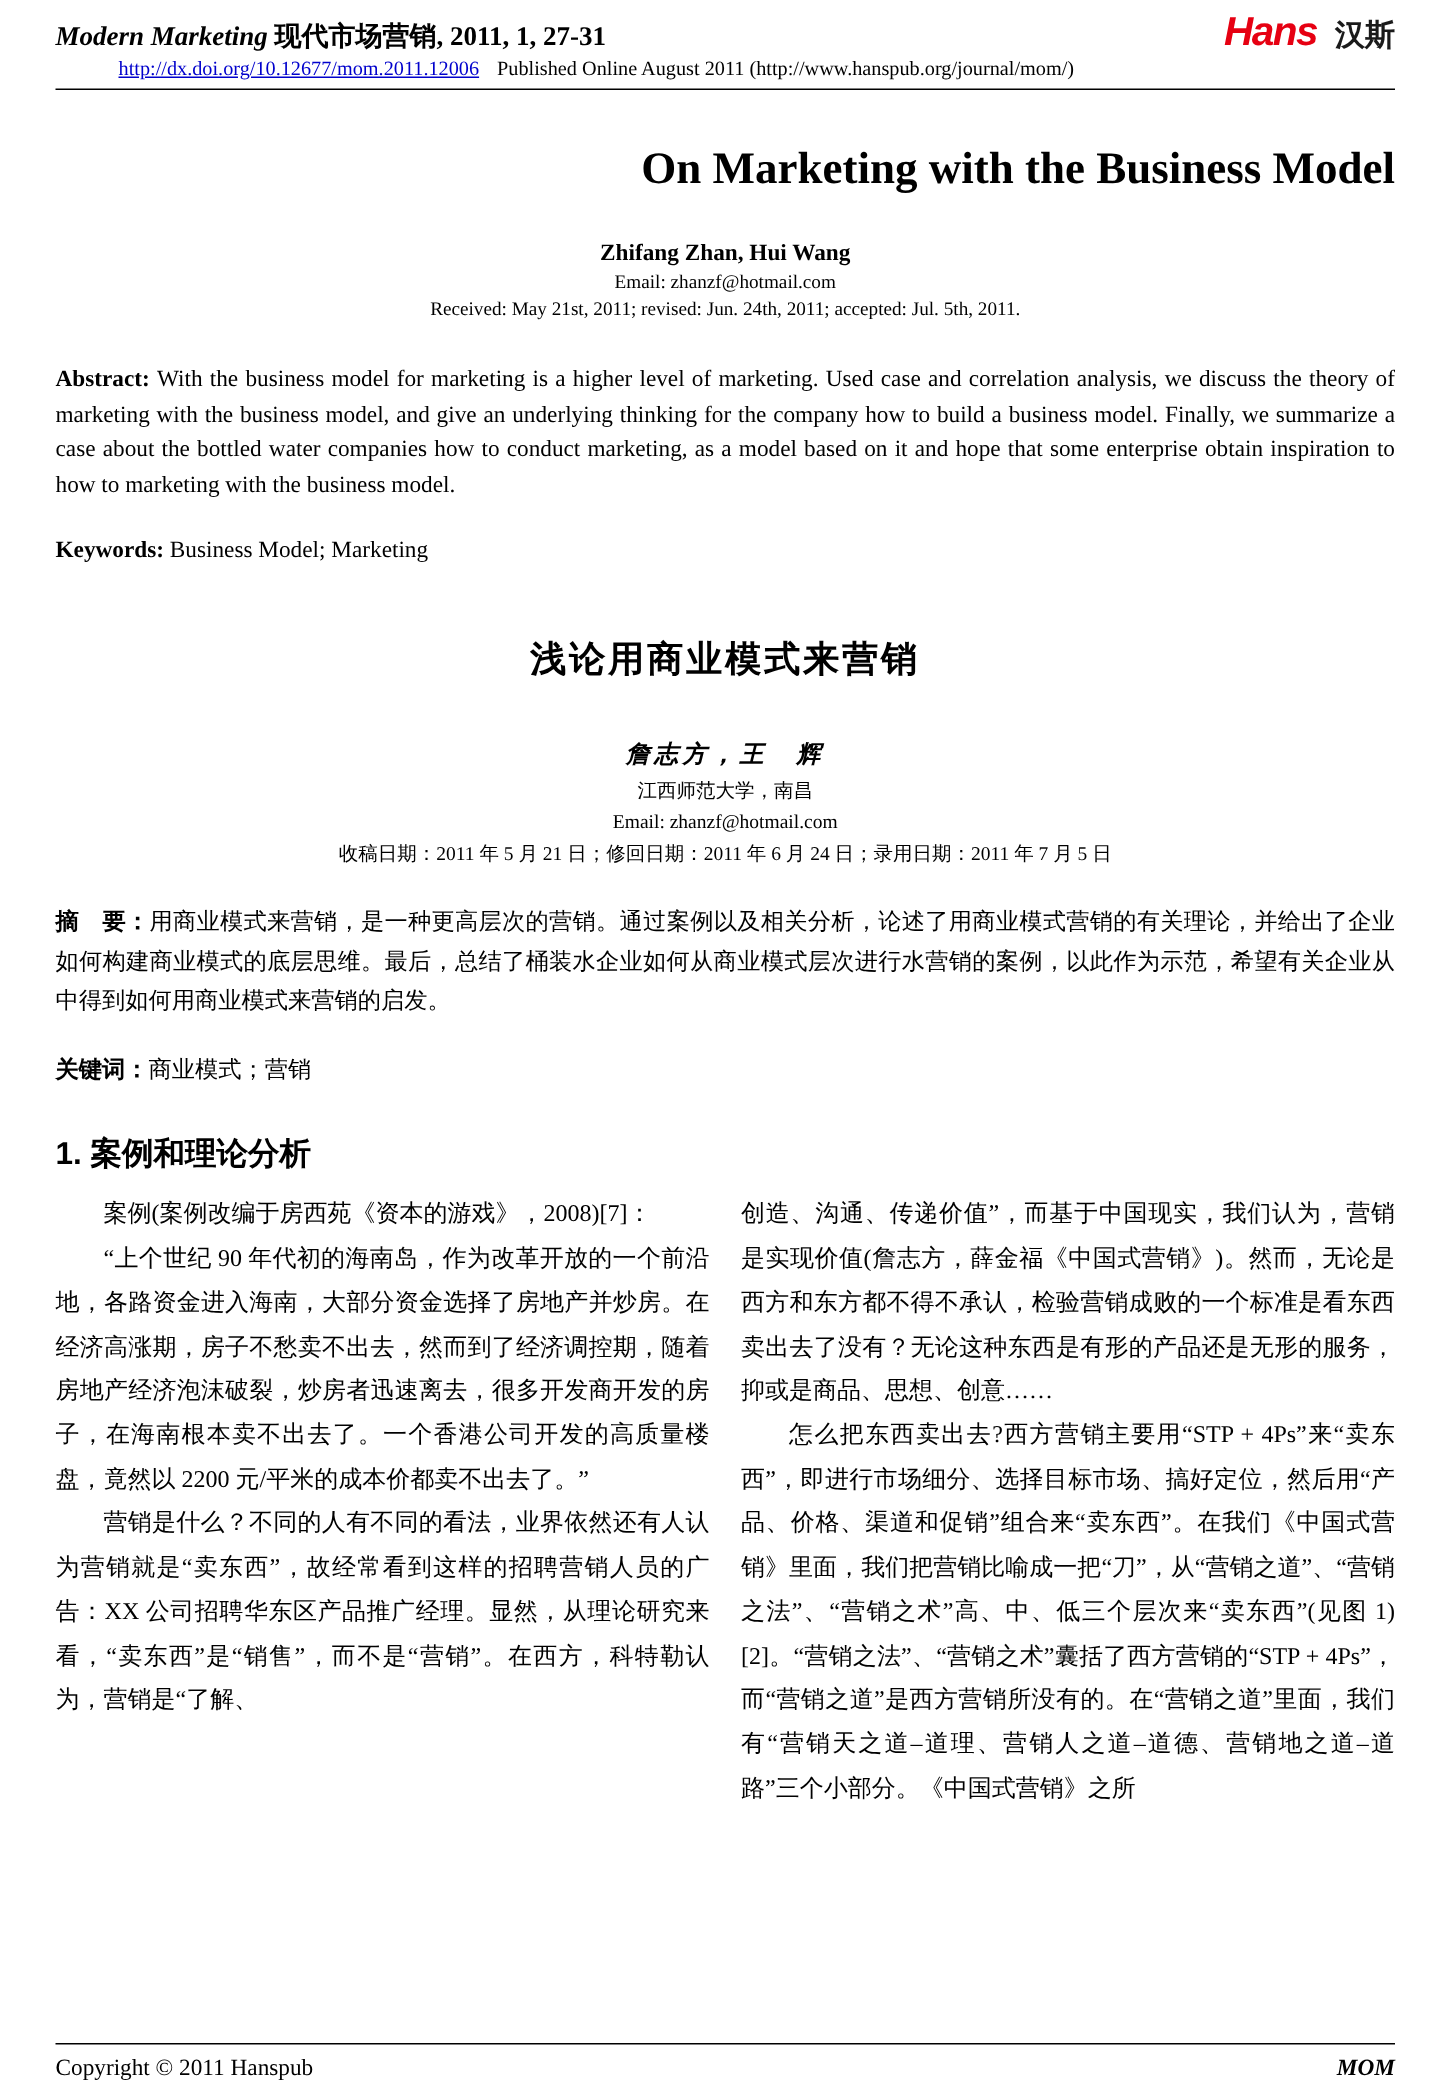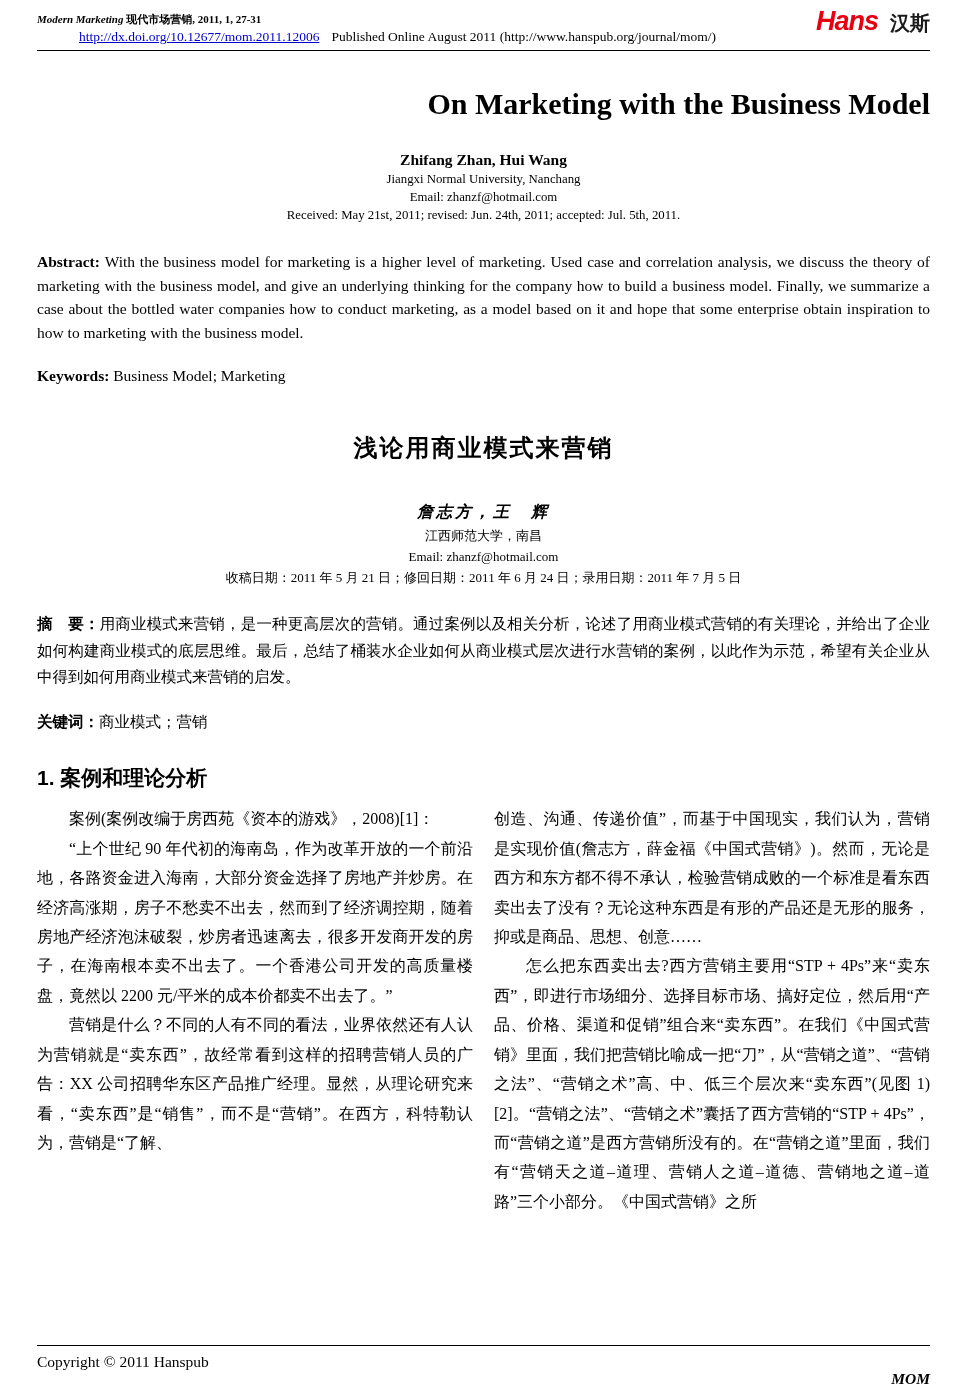--- a/index.html
+++ b/index.html
@@ -8,21 +8,21 @@
     width:967px; height:1389px;
     color:#000;
     font-family:"Liberation Serif","DejaVu Serif",serif;
     position:relative;
     overflow:hidden;
   }
   .page { padding:6px 37px 0 37px; }
 
   
   .hdr { display:flex; justify-content:space-between; align-items:flex-start; }
-  .journal-line { font-size:11px; padding-top:6px; }
+  .journal-line { font-size:18px; padding-top:6px; }
   .journal-en { font-weight:bold; font-style:italic; }
   .journal-cn { font-weight:bold; }
   .logo { font-family:"Liberation Sans","DejaVu Sans",sans-serif; white-space:nowrap; line-height:1; padding-top:2px;}
   .logo-hans { color:#e60012; font-weight:bold; font-style:italic; font-size:27px; letter-spacing:-1px;text-align:right; }
   .logo-cn { color:#1a1a1a; font-weight:bold; font-size:20px;padding-left:12px; }
   .doi-line { font-size:13.5px; margin-top:2px; }
   .doi-link { color:#0000cc; text-decoration:underline; cursor:pointer;margin-left:42px; }
   .pub-info { margin-left:12px; }
   .rule { border-top:1.5px solid #000; margin-top:5px; }
 
@@ -44,21 +44,21 @@
   .sec-heading { font-size:21px; font-weight:bold; margin-top:31px; font-family:"Liberation Sans","DejaVu Sans",sans-serif; }
   .columns { display:flex; gap:21px; margin-top:12px; }
   .col { width:436px; font-size:16px; line-height:1.84; text-align:justify; }
   .col p { text-indent:2em; }
   .col-right p:first-child { text-indent:0; }
 
   
   .footer { position:absolute; left:37px; right:37px; bottom:1px; }
   .footer-rule { border-top:1.5px solid #000; margin-bottom:7px; }
   .footer-row { display:flex; justify-content:space-between; font-size:15.5px; }
-  .mom { font-weight:bold; font-style:italic;margin-top:17px; }
+  .mom { font-weight:bold; font-style:italic; }
 </style>
 </head>
 <body>
 
 <div class="page">
 
   <div class="hdr">
     <div>
       <div class="journal-line">
         <span class="journal-en">Modern Marketing</span><span class="journal-cn"> 现代市场营销, 2011, 1, 27-31</span>
@@ -68,21 +68,20 @@
       </div>
     </div>
     <div class="logo">
       <span class="logo-hans">Hans</span><span class="logo-cn">汉斯</span>
     </div>
   </div>
   <div class="rule"></div>
 
   <h1 class="en-title">On Marketing with the Business Model</h1>
   <div class="en-authors">Zhifang Zhan, Hui Wang</div>
-  <div class="meta-line">Jiangxi Normal University, Nanchang</div>
   <div class="meta-line">Email: zhanzf@hotmail.com</div>
   <div class="meta-line">Received: May 21st, 2011; revised: Jun. 24th, 2011; accepted: Jul. 5th, 2011.</div>
 
   <p class="abstract">
     <b>Abstract: </b><span>With the business model for marketing is a higher level of marketing. Used case and correlation analysis, we discuss the theory of marketing with the business model, and give an underlying thinking for the company how to build a business model. Finally, we summarize a case about the bottled water companies how to conduct marketing, as a model based on it and hope that some enterprise obtain inspiration to how to marketing with the business model.</span>
   </p>
   <p class="kw">
     <b>Keywords: </b><span>Business Model; Marketing</span>
   </p>
 
@@ -96,21 +95,21 @@
     <b>摘　要：</b><span>用商业模式来营销，是一种更高层次的营销。通过案例以及相关分析，论述了用商业模式营销的有关理论，并给出了企业如何构建商业模式的底层思维。最后，总结了桶装水企业如何从商业模式层次进行水营销的案例，以此作为示范，希望有关企业从中得到如何用商业模式来营销的启发。</span>
   </p>
   <p class="cn-kw">
     <b>关键词：</b><span>商业模式；营销</span>
   </p>
 
   <h2 class="sec-heading">1. 案例和理论分析</h2>
 
   <div class="columns">
     <div class="col col-left">
-        <p>案例(案例改编于房西苑《资本的游戏》，2008)[1]：</p>
+        <p>案例(案例改编于房西苑《资本的游戏》，2008)[7]：</p>
         <p>“上个世纪 90 年代初的海南岛，作为改革开放的一个前沿地，各路资金进入海南，大部分资金选择了房地产并炒房。在经济高涨期，房子不愁卖不出去，然而到了经济调控期，随着房地产经济泡沫破裂，炒房者迅速离去，很多开发商开发的房子，在海南根本卖不出去了。一个香港公司开发的高质量楼盘，竟然以 2200 元/平米的成本价都卖不出去了。”</p>
         <p>营销是什么？不同的人有不同的看法，业界依然还有人认为营销就是“卖东西”，故经常看到这样的招聘营销人员的广告：XX 公司招聘华东区产品推广经理。显然，从理论研究来看，“卖东西”是“销售”，而不是“营销”。在西方，科特勒认为，营销是“了解、</p>
       </div>
     <div class="col col-right">
         <p>创造、沟通、传递价值”，而基于中国现实，我们认为，营销是实现价值(詹志方，薛金福《中国式营销》)。然而，无论是西方和东方都不得不承认，检验营销成败的一个标准是看东西卖出去了没有？无论这种东西是有形的产品还是无形的服务，抑或是商品、思想、创意……</p>
         <p>怎么把东西卖出去?西方营销主要用“STP + 4Ps”来“卖东西”，即进行市场细分、选择目标市场、搞好定位，然后用“产品、价格、渠道和促销”组合来“卖东西”。在我们《中国式营销》里面，我们把营销比喻成一把“刀”，从“营销之道”、“营销之法”、“营销之术”高、中、低三个层次来“卖东西”(见图 1)[2]。“营销之法”、“营销之术”囊括了西方营销的“STP + 4Ps”，而“营销之道”是西方营销所没有的。在“营销之道”里面，我们有“营销天之道–道理、营销人之道–道德、营销地之道–道路”三个小部分。《中国式营销》之所</p>
       </div>
   </div>
 
 </div>

